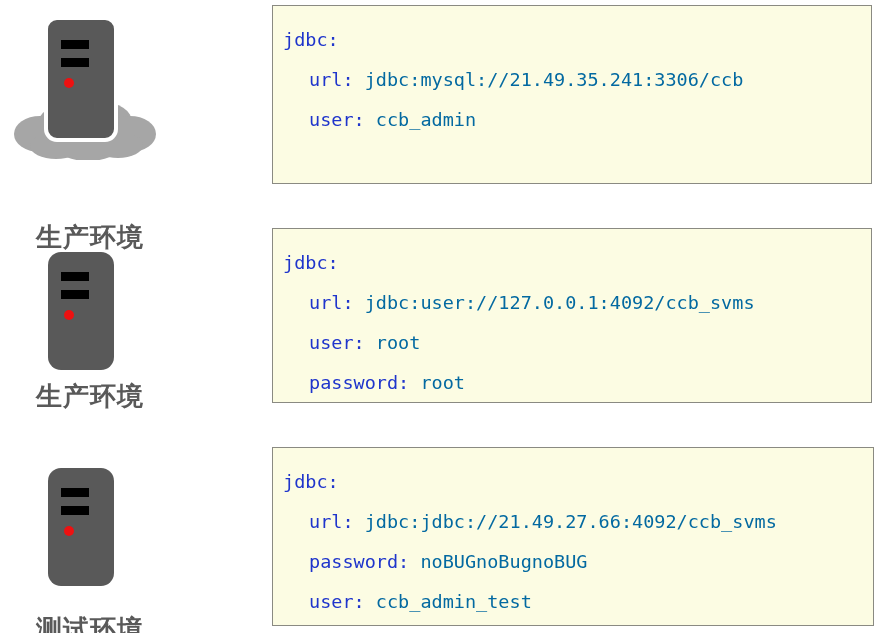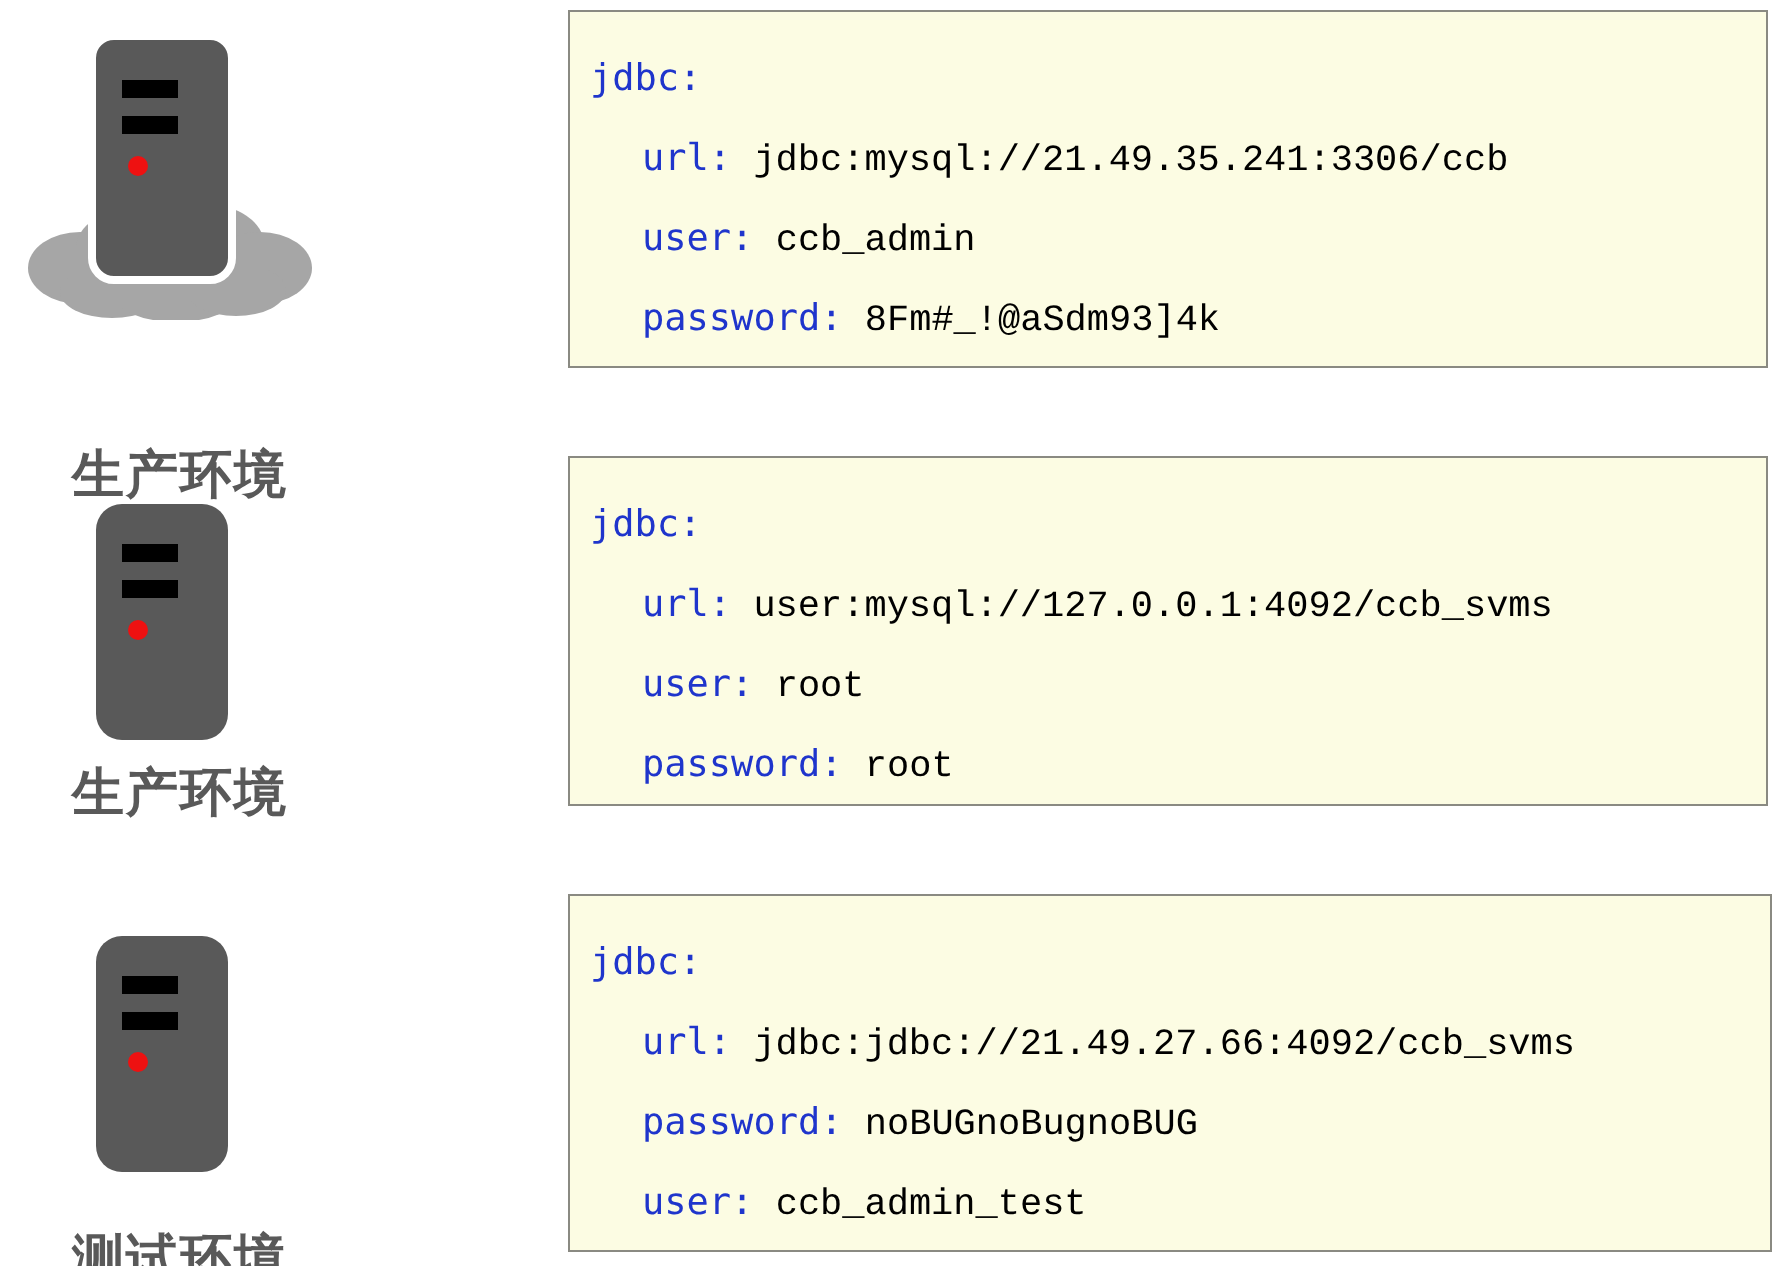--- a/index.html
+++ b/index.html
@@ -106,34 +106,33 @@
   .code-panel {
     position: absolute;
     background: #fcfce3;
     border: 1px solid #8a8a82;
     box-sizing: border-box;
     font-family: "DejaVu Sans Mono", "Liberation Mono", monospace;
     font-size: 18.5px;
     line-height: 1.0;
     color: #111111;
     padding: 14px 10px 10px 10px;
-    margin-left: 12px;
   }
   .code-panel-0 { left: 272px; top: 5px;   width: 600px; height: 179px; }
   .code-panel-1 { left: 272px; top: 228px; width: 600px; height: 175px; }
   .code-panel-2 { left: 272px; top: 447px; width: 602px; height: 179px; }
 
   .code-line {
     white-space: pre;
     height: 40px;
     line-height: 40px;
   }
   .code-line.indent { padding-left: 26px; }
   .k { color: #1f35cc; }
-  .v { color: #000000; font-family: Liberation Mono, monospace; }
+  .v { color: #0369a1; }
 </style>
 </head>
 <body>
 
 <div class="env-row env-row-0">
 
   <div class="icon-col">
     <div class="server-figure" style="top:0;height:170px;">
       <svg class="cloud" viewBox="0 0 148 60" style="top:100px;">
         <g fill="#a6a6a6">
@@ -155,42 +154,41 @@
         </div>
       </div>
     </div>
     <div class="env-label" style="top:172px;margin-top:48px;">生产环境</div>
   </div>
 
   <div class="code-panel code-panel-0">
     <div class="code-line"><span class="k">jdbc:</span></div>
     <div class="code-line indent"><span class="k">url:</span> <span class="v">jdbc:mysql://21.49.35.241:3306/ccb</span></div>
     <div class="code-line indent"><span class="k">user:</span> <span class="v">ccb_admin</span></div>
-    <div class="code-line indent"><span class="k">password:</span> <span class="v">8Fm#_!@aSdm93]4k</span></div>
   </div>
 </div>
 
 <div class="env-row env-row-1">
 
   <div class="icon-col">
     <div class="server-figure" style="top:0;height:150px;">
       <div class="server-wrap" style="left:48px;top:30px;">
         <div class="server-body">
           <div class="server-bar b1"></div>
           <div class="server-bar b2"></div>
           <div class="server-led"></div>
         </div>
       </div>
     </div>
     <div class="env-label" style="top:157px;">生产环境</div>
   </div>
 
   <div class="code-panel code-panel-1" style="top:6px;">
     <div class="code-line"><span class="k">jdbc:</span></div>
-    <div class="code-line indent"><span class="k">url:</span> <span class="v">user:mysql://127.0.0.1:4092/ccb_svms</span></div>
+    <div class="code-line indent"><span class="k">url:</span> <span class="v">jdbc:user://127.0.0.1:4092/ccb_svms</span></div>
     <div class="code-line indent"><span class="k">user:</span> <span class="v">root</span></div>
     <div class="code-line indent"><span class="k">password:</span> <span class="v">root</span></div>
   </div>
 </div>
 
 <div class="env-row env-row-2">
 
   <div class="icon-col">
     <div class="server-figure" style="top:0;height:150px;">
       <div class="server-wrap" style="left:48px;top:28px;">

